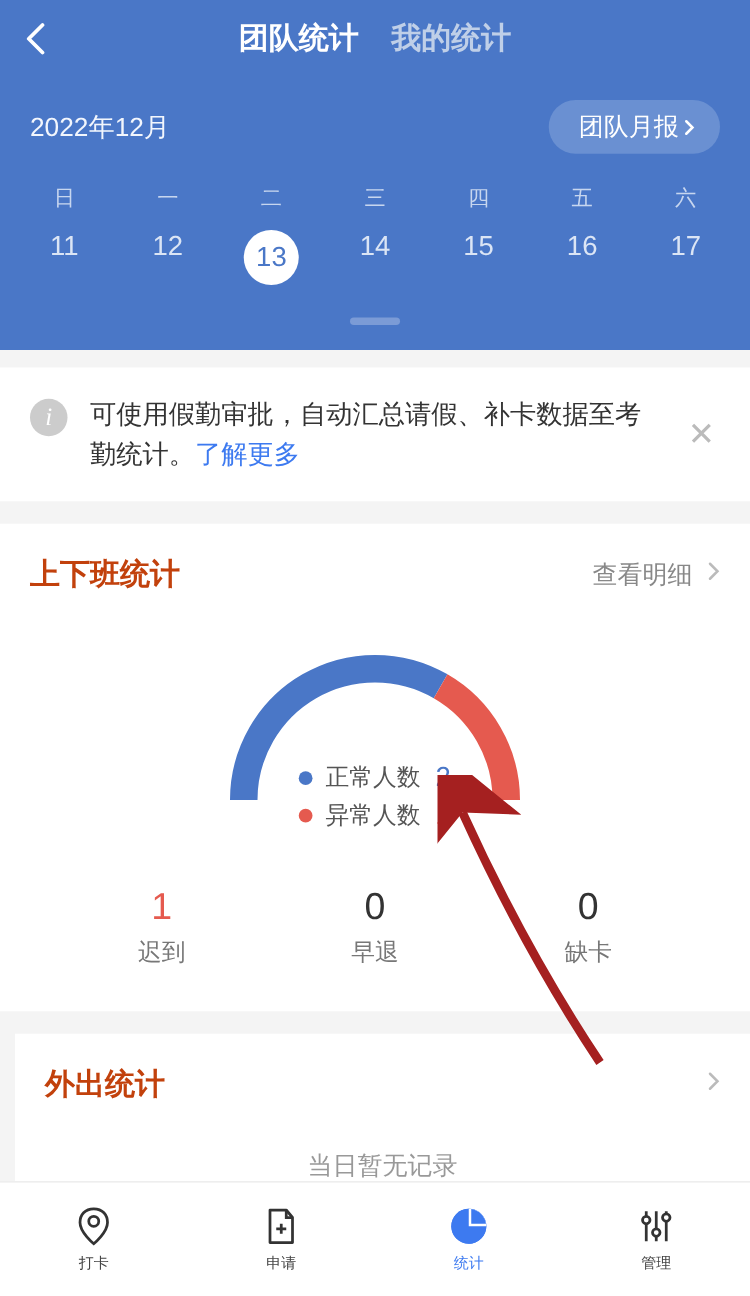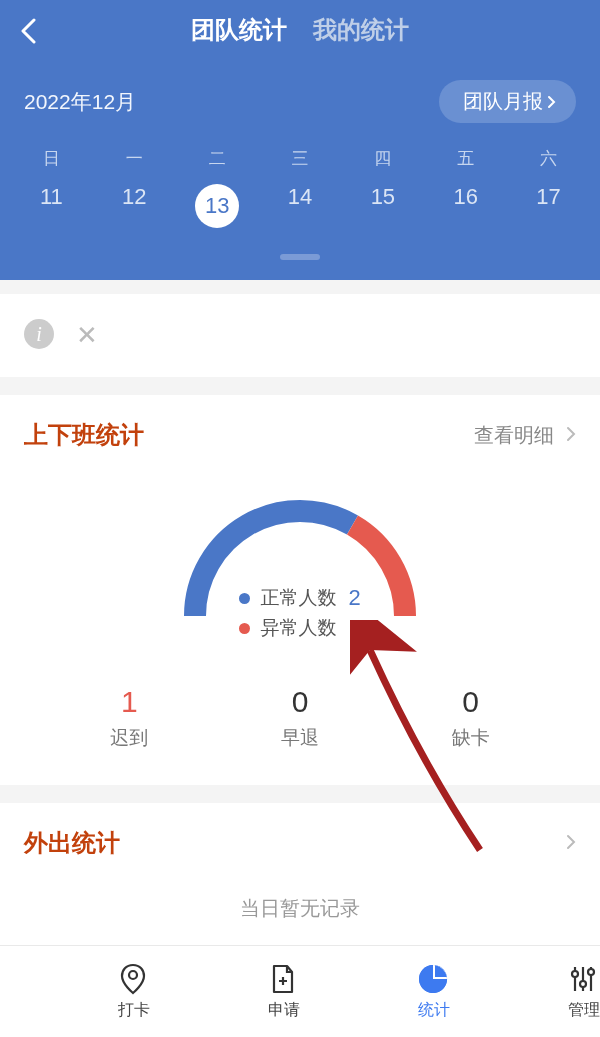--- a/index.html
+++ b/index.html
@@ -168,25 +168,25 @@
       bottom: 0; left: 0; right: 0;
       height: 92px;
       background: #fff;
       border-top: 1px solid #e9e9e9;
       display: flex;
     }
     .nav-item {
       flex: 1;
       display: flex;
       flex-direction: column;
-      align-items: flex-end;
+      align-items: center;
       justify-content: center;
       gap: 4px;
       color: #444;
-      font-size: 16px;
+      font-size: 12px;
     }
     .nav-item.active { color: #3d7af0; }
     .nav-icon { width: 34px; height: 34px; display: flex; align-items: center; justify-content: center; }
 
     .arrow-overlay {
       position: absolute;
       left: 350px;
       top: 620px;
       pointer-events: none;
     }
@@ -232,20 +232,23 @@
     <div class="date-cell"><span>15</span></div>
     <div class="date-cell"><span>16</span></div>
     <div class="date-cell"><span>17</span></div>
   </div>
   <div class="drag-handle"></div>
 </div>
 
 <div class="content">
   <div class="banner">
     <div class="info-icon">i</div>
+    <div class="banner-text">
+      <span>可使用假勤审批，自动汇总请假、补卡数据至考勤统计。</span><span class="banner-link">了解更多</span>
+    </div>
     <div class="close-x">✕</div>
   </div>
 
   <div class="card">
     <div class="card-head">
       <div class="card-title">上下班统计</div>
       <div class="view-detail">
         <span>查看明细</span>
         <span class="chevron">
           <svg width="10" height="16" viewBox="0 0 10 16">
@@ -281,21 +284,21 @@
         <div class="stat-val">0</div>
         <div class="stat-label">早退</div>
       </div>
       <div class="stat">
         <div class="stat-val">0</div>
         <div class="stat-label">缺卡</div>
       </div>
     </div>
   </div>
 
-  <div class="card" style="padding-bottom:10px;">
+  <div class="card" style="padding-bottom:10px;margin-left:12px;">
     <div class="card-head">
       <div class="card-title">外出统计</div>
       <div class="view-detail">
         <span class="chevron">
           <svg width="10" height="16" viewBox="0 0 10 16">
               <path d="M2 2 L8 8 L2 14" stroke="#bbb" stroke-width="2" fill="none" stroke-linecap="round"></path>
             </svg>
         </span>
       </div>
     </div>

